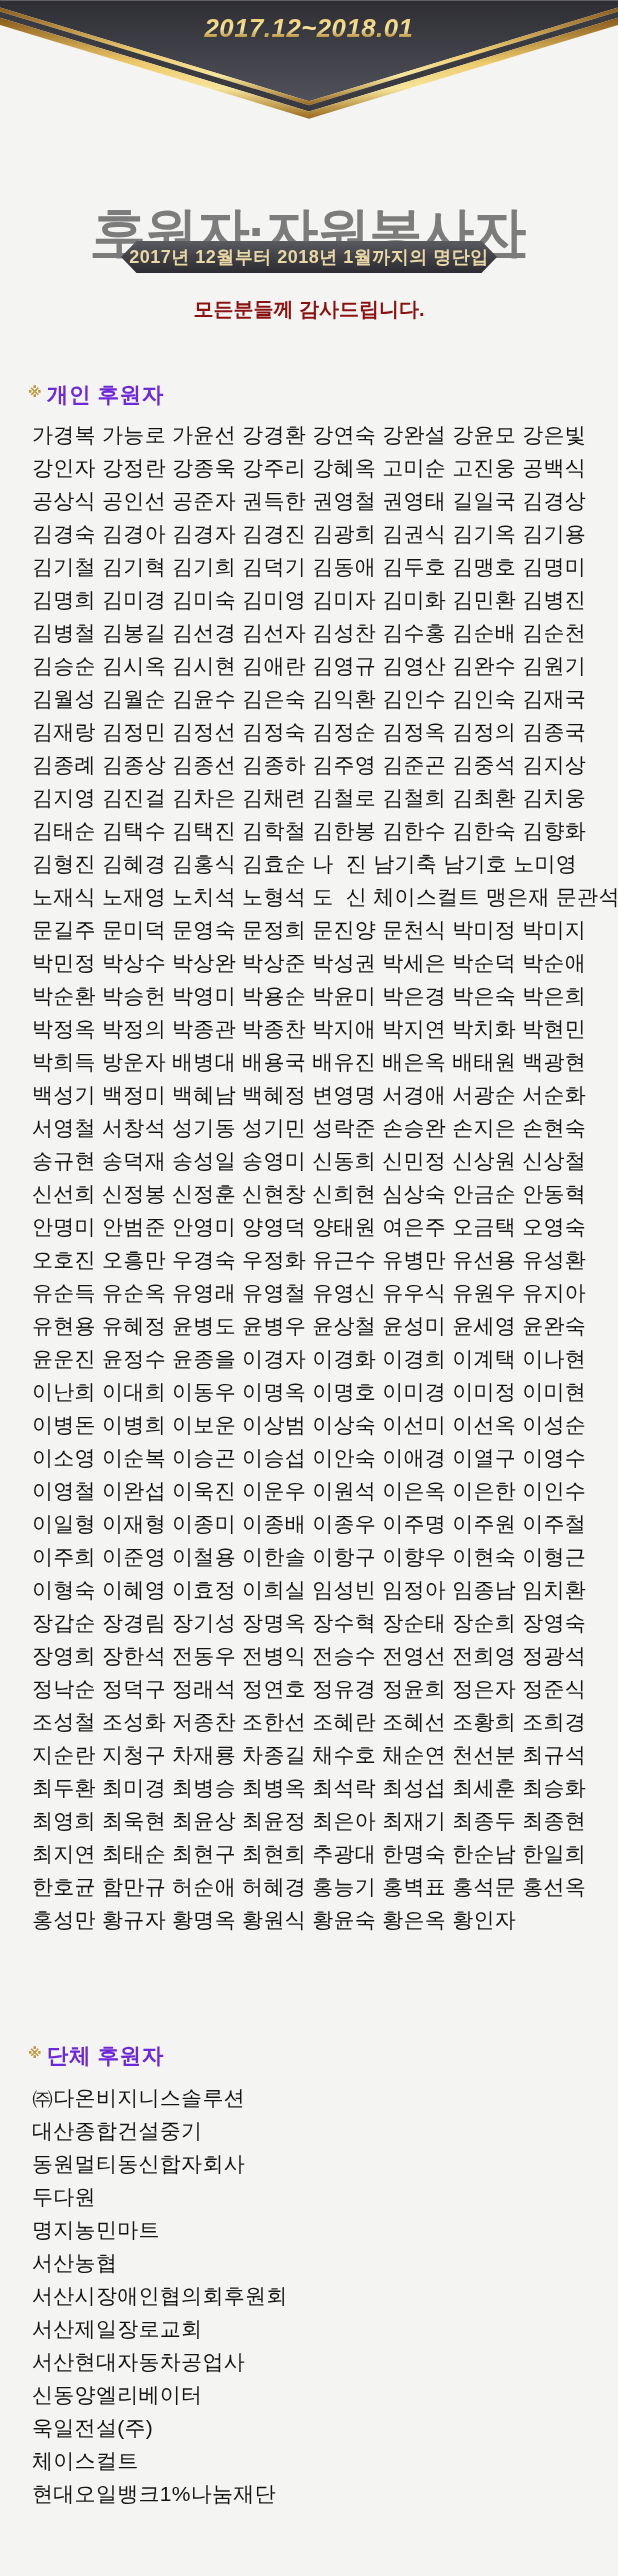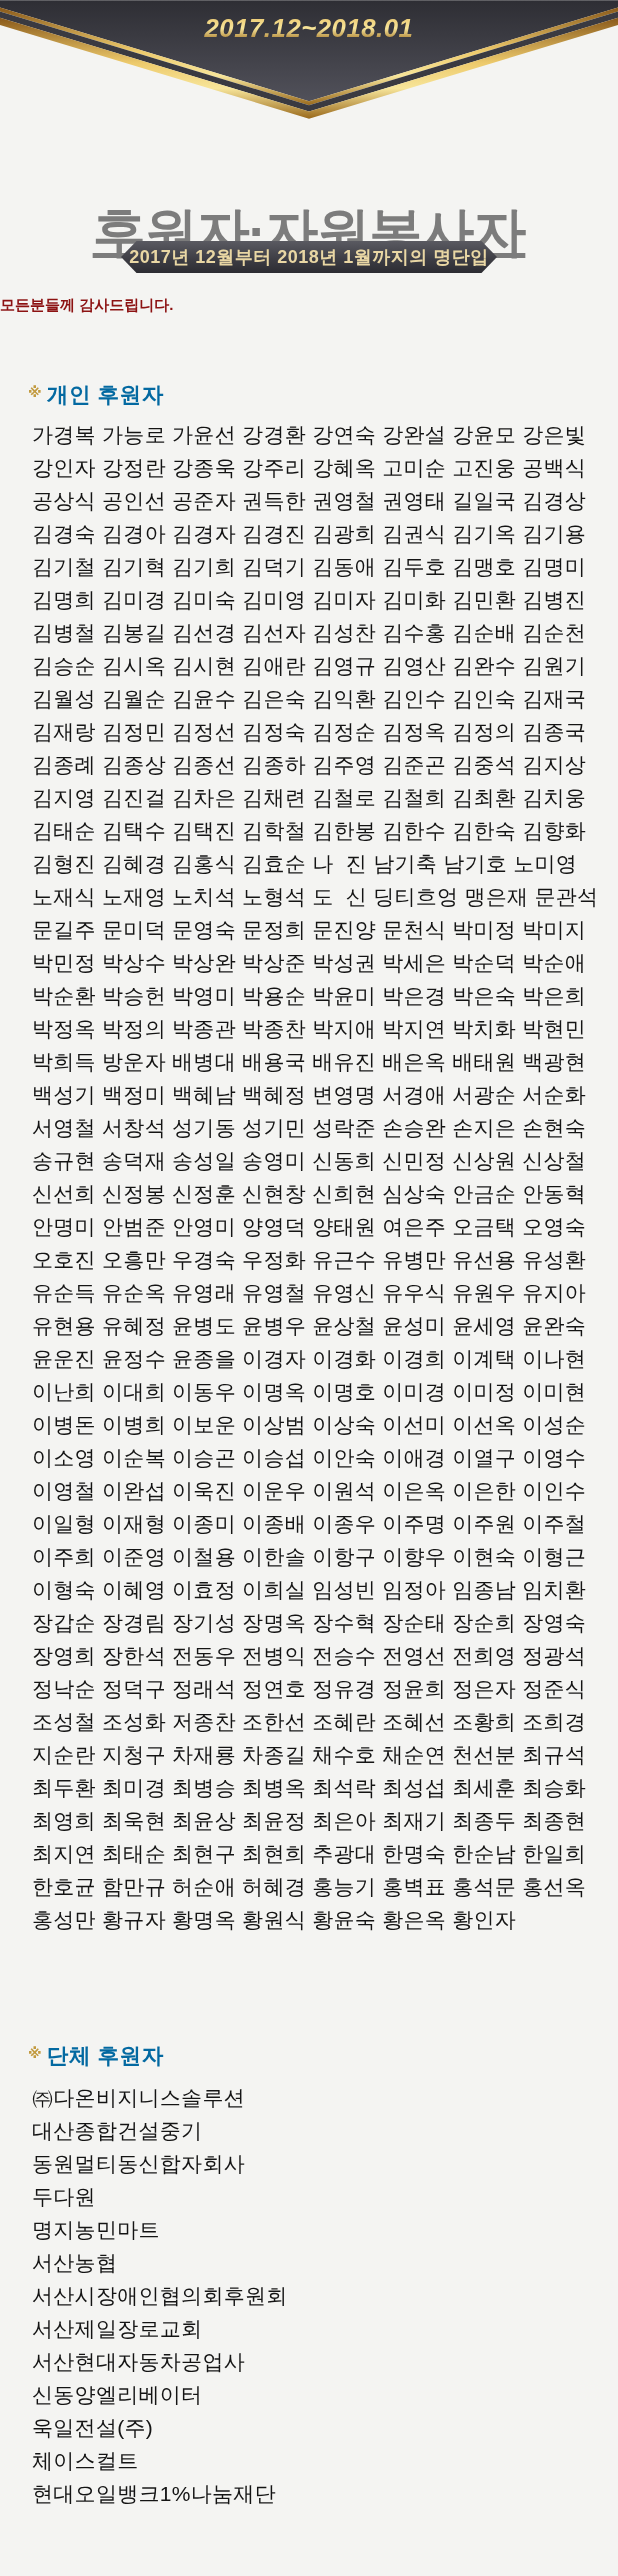--- a/index.html
+++ b/index.html
@@ -13,27 +13,27 @@
   .page-title{position:absolute;top:197px;left:0;width:100%;text-align:center;
               font-size:53px;font-weight:bold;color:#7c7c7c;letter-spacing:-1px;text-decoration:underline;}
 
   
   .ribbon{position:absolute;top:241px;left:50%;transform:translateX(-50%);
           width:376px;height:32px;line-height:32px;text-align:center;
           background:linear-gradient(180deg,#5a5a61 0%,#3e3e45 55%,#2c2c32 100%);
           clip-path:polygon(0 50%,15.5px 0,calc(100% - 15.5px) 0,100% 50%,calc(100% - 15.5px) 100%,15.5px 100%);
           color:#e9d7a4;font-size:18px;font-weight:bold;letter-spacing:0.5px;}
 
-  .thanks{position:absolute;top:296px;left:0;width:100%;
-          font-size:15px;font-weight:bold;color:#8c1212;}
+  .thanks{position:absolute;top:296px;left:0;width:100%;text-align:center;
+          font-size:20px;font-weight:bold;color:#8c1212;}
 
   
   .sec-header{position:absolute;left:28px;white-space:nowrap;}
   .sec-marker{font-size:14px;color:#c29a3f;vertical-align:5.2px;margin-right:5.2px;font-weight:bold;}
-  .sec-label{font-size:21.6px;color:#0369a1;font-weight:bold;letter-spacing:0.5px;}
+  .sec-label{font-size:21.6px;color:#6d28d9;font-weight:bold;letter-spacing:0.5px;}
 
   .names{position:absolute;left:32px;right:10.3px;}
   .name-line{height:33px;line-height:33px;font-size:21px;color:#141414;
              white-space:pre;letter-spacing:0.3px;}
 
   #individual-lines{top:418px;}
   #group-items{top:2081px;}
   .hdr-individual{top:380px;}
   .hdr-group{top:2041px;}
 </style>
@@ -84,21 +84,21 @@
       <div class="name-line">김기철 김기혁 김기희 김덕기 김동애 김두호 김맹호 김명미</div>
       <div class="name-line">김명희 김미경 김미숙 김미영 김미자 김미화 김민환 김병진</div>
       <div class="name-line">김병철 김봉길 김선경 김선자 김성찬 김수홍 김순배 김순천</div>
       <div class="name-line">김승순 김시옥 김시현 김애란 김영규 김영산 김완수 김원기</div>
       <div class="name-line">김월성 김월순 김윤수 김은숙 김익환 김인수 김인숙 김재국</div>
       <div class="name-line">김재랑 김정민 김정선 김정숙 김정순 김정옥 김정의 김종국</div>
       <div class="name-line">김종례 김종상 김종선 김종하 김주영 김준곤 김중석 김지상</div>
       <div class="name-line">김지영 김진걸 김차은 김채련 김철로 김철희 김최환 김치웅</div>
       <div class="name-line">김태순 김택수 김택진 김학철 김한봉 김한수 김한숙 김향화</div>
       <div class="name-line">김형진 김혜경 김홍식 김효순 나  진 남기축 남기호 노미영</div>
-      <div class="name-line">노재식 노재영 노치석 노형석 도  신 딩티흐엉 맹은재 문관석</div>
+      <div class="name-line">노재식 노재영 노치석 노형석 도  신 체이스컬트 맹은재 문관석</div>
       <div class="name-line">문길주 문미덕 문영숙 문정희 문진양 문천식 박미정 박미지</div>
       <div class="name-line">박민정 박상수 박상완 박상준 박성권 박세은 박순덕 박순애</div>
       <div class="name-line">박순환 박승헌 박영미 박용순 박윤미 박은경 박은숙 박은희</div>
       <div class="name-line">박정옥 박정의 박종관 박종찬 박지애 박지연 박치화 박현민</div>
       <div class="name-line">박희득 방운자 배병대 배용국 배유진 배은옥 배태원 백광현</div>
       <div class="name-line">백성기 백정미 백혜남 백혜정 변영명 서경애 서광순 서순화</div>
       <div class="name-line">서영철 서창석 성기동 성기민 성락준 손승완 손지은 손현숙</div>
       <div class="name-line">송규현 송덕재 송성일 송영미 신동희 신민정 신상원 신상철</div>
       <div class="name-line">신선희 신정봉 신정훈 신현창 신희현 심상숙 안금순 안동혁</div>
       <div class="name-line">안명미 안범준 안영미 양영덕 양태원 여은주 오금택 오영숙</div>

